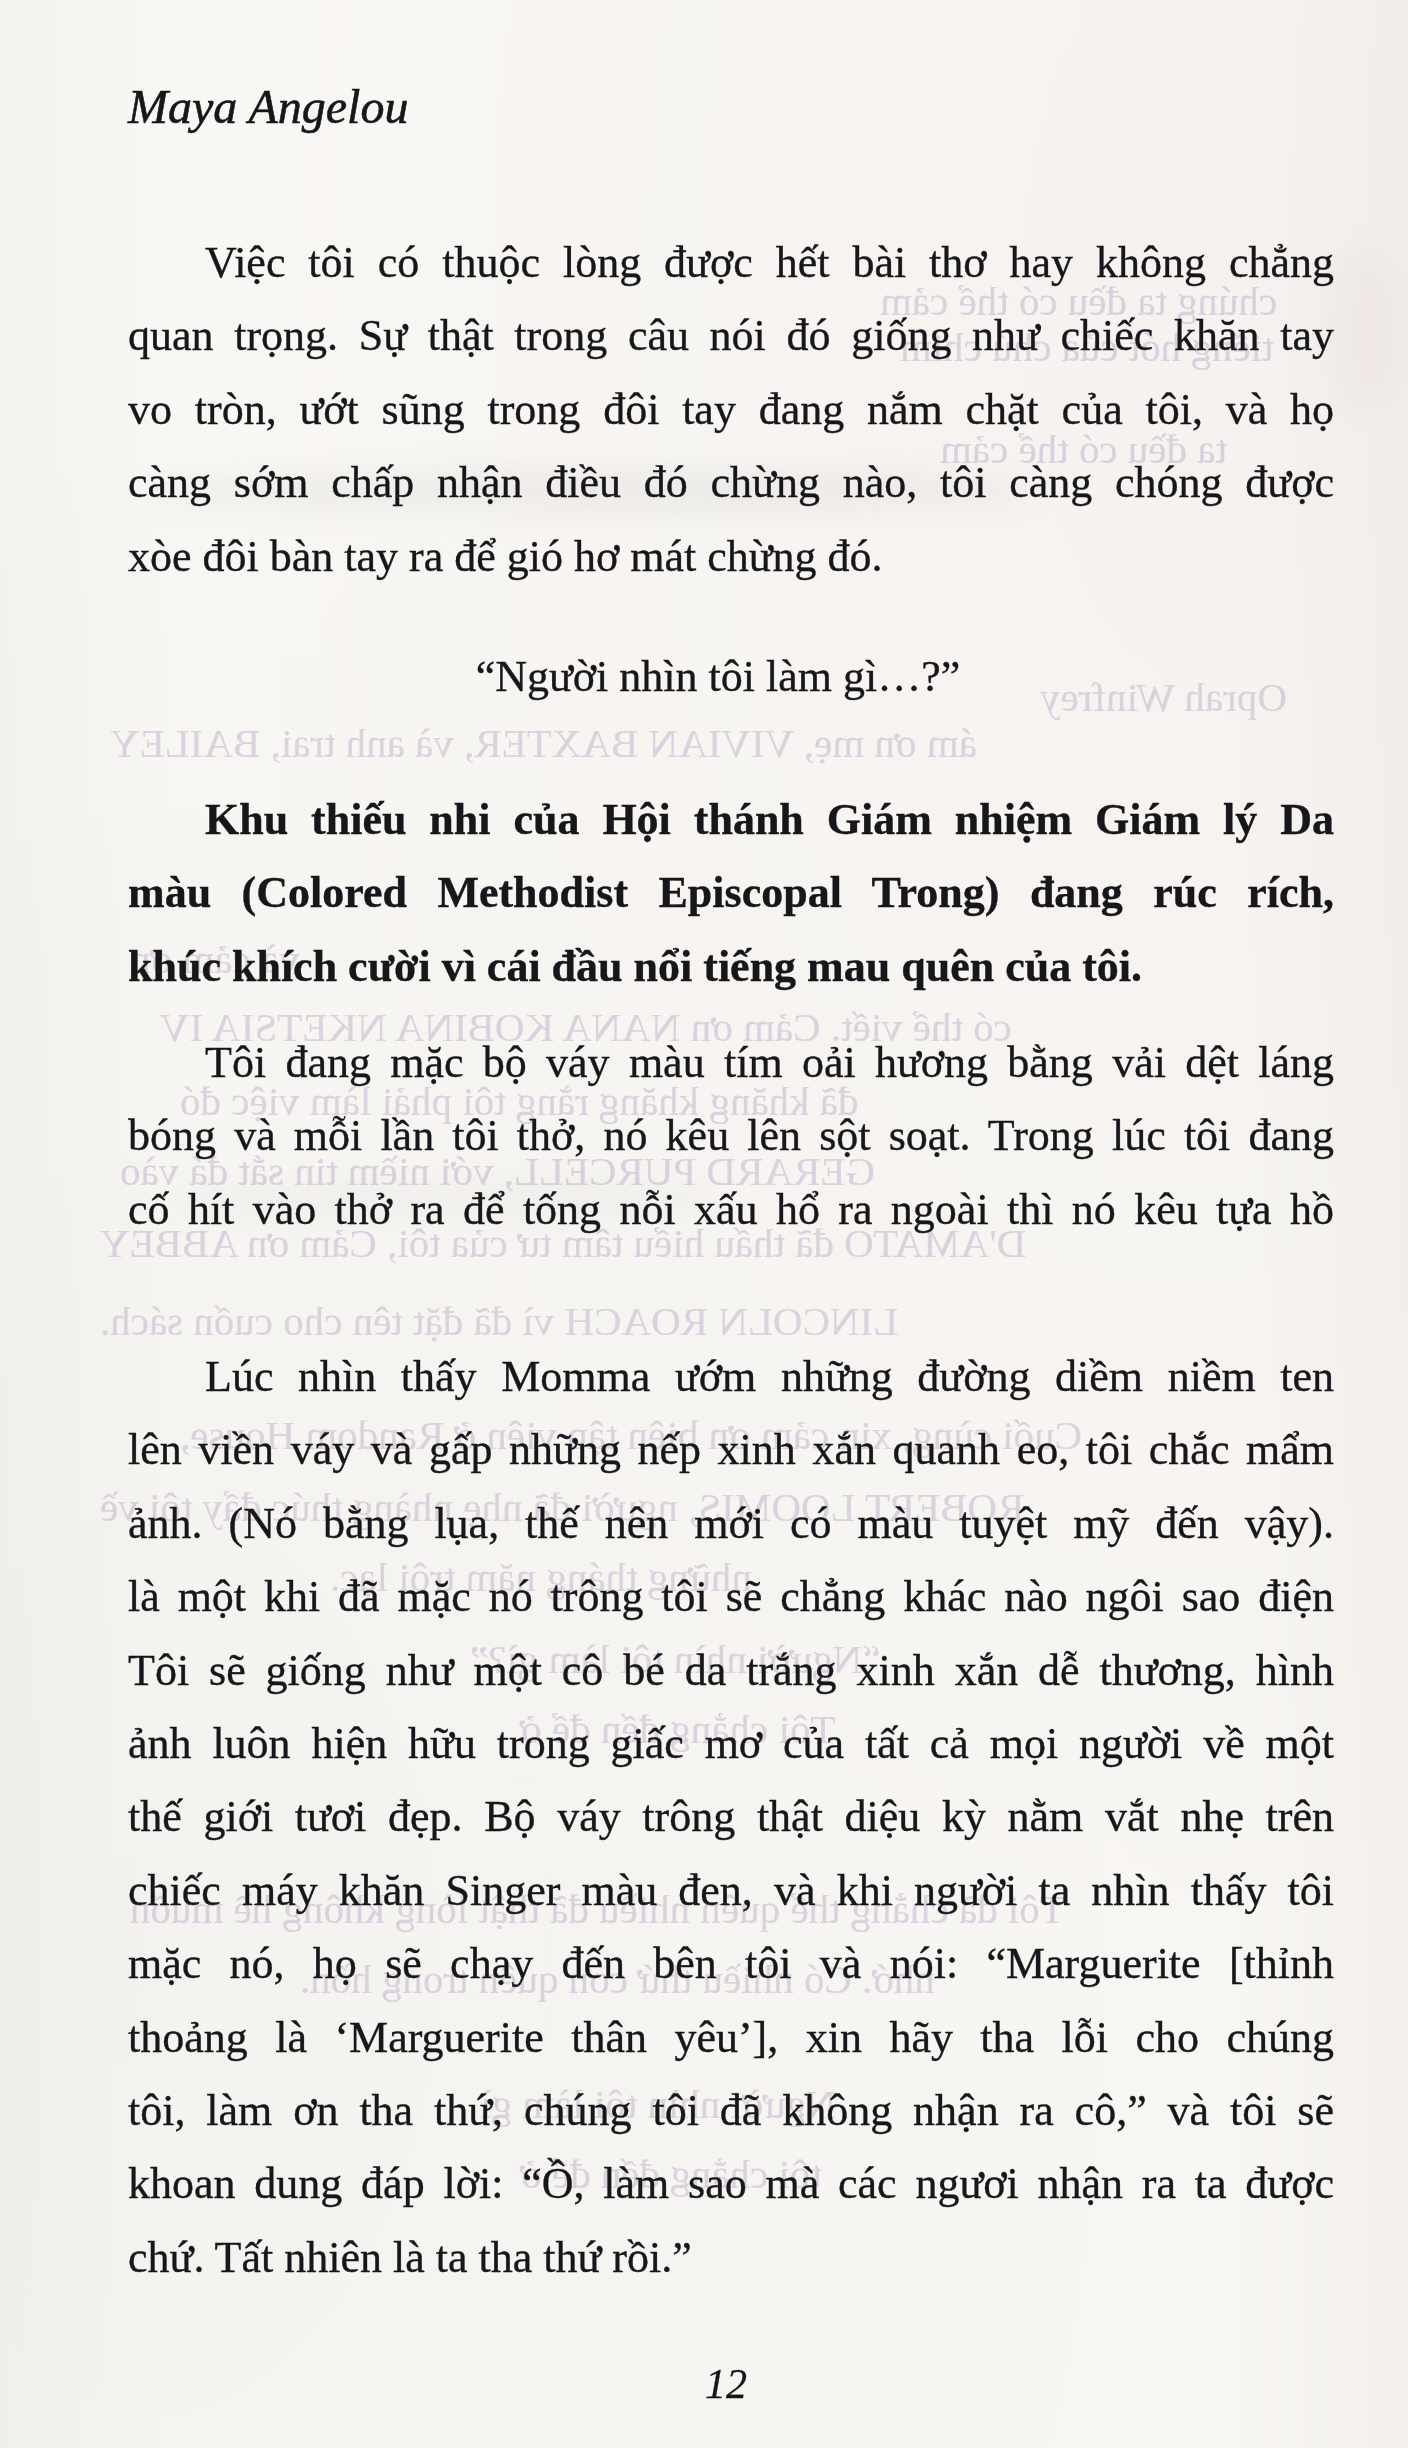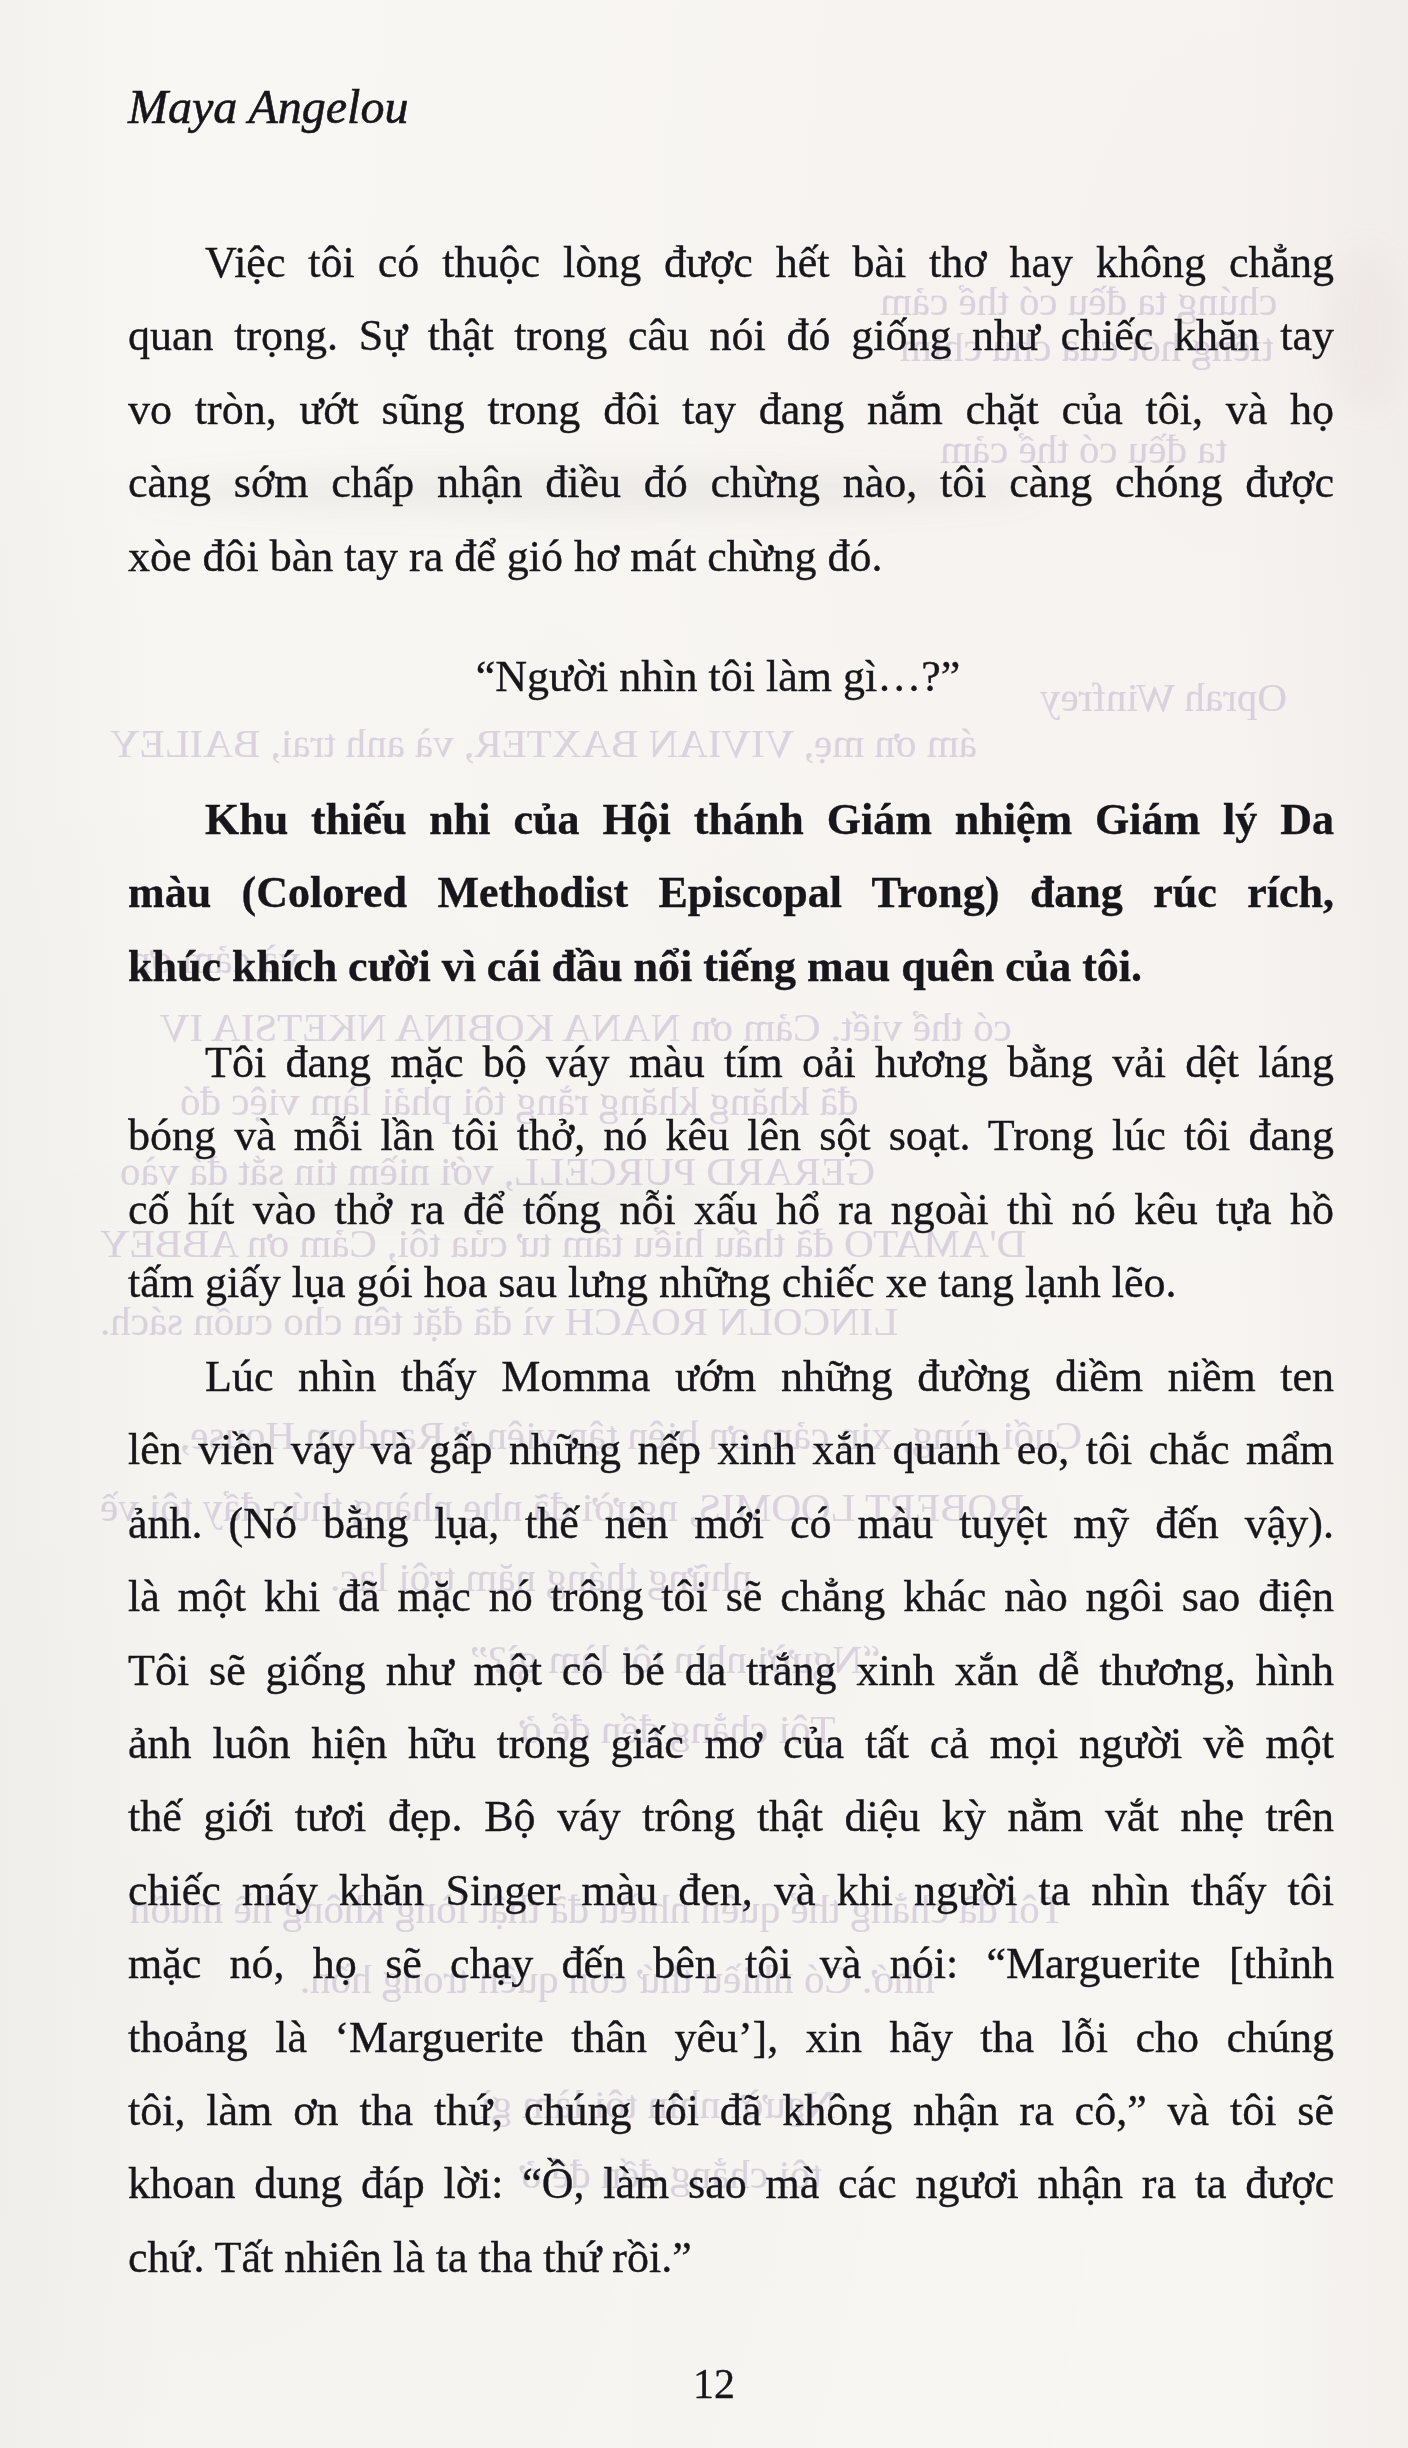--- a/index.html
+++ b/index.html
@@ -55,24 +55,25 @@
     left: 128px; top: 640px;
     width: 1180px;
     height: 73px; line-height: 73px;
     text-align: center;
     font-size: 44px;
     -webkit-text-stroke: 0.35px #17161b;
   }
 
   .page-number {
     position: absolute;
-    left: 124px; top: 2352px;
+    left: 136px; top: 2352px;
     width: 1180px;
     height: 64px; line-height: 64px;
     text-align: center;
+    font-style: italic;
     font-size: 42px;
     -webkit-text-stroke: 0.3px #17161b;
   }
 
   
   .ghost-layer { position: absolute; inset: 0; pointer-events: none; }
   .ghost {
     position: absolute;
     transform: scaleX(-1);
     transform-origin: center;
@@ -140,21 +141,20 @@
 
 <div class="textblock p2">
     <div class="line indent">Khu thiếu nhi của Hội thánh Giám nhiệm Giám lý Da</div>
     <div class="line">màu (Colored Methodist Episcopal Trong) đang rúc rích,</div>
     <div class="line last">khúc khích cười vì cái đầu nổi tiếng mau quên của tôi.</div>
   </div>
 <div class="textblock p3">
     <div class="line indent">Tôi đang mặc bộ váy màu tím oải hương bằng vải dệt láng</div>
     <div class="line">bóng và mỗi lần tôi thở, nó kêu lên sột soạt. Trong lúc tôi đang</div>
     <div class="line">cố hít vào thở ra để tống nỗi xấu hổ ra ngoài thì nó kêu tựa hồ</div>
-    <div class="line last">tấm giấy lụa gói hoa sau lưng những chiếc xe tang lạnh lẽo.</div>
   </div>
 <div class="textblock p4">
     <div class="line indent">Lúc nhìn thấy Momma ướm những đường diềm niềm ten</div>
     <div class="line">lên viền váy và gấp những nếp xinh xắn quanh eo, tôi chắc mẩm</div>
     <div class="line">ảnh. (Nó bằng lụa, thế nên mới có màu tuyệt mỹ đến vậy).</div>
     <div class="line">là một khi đã mặc nó trông tôi sẽ chẳng khác nào ngôi sao điện</div>
     <div class="line">Tôi sẽ giống như một cô bé da trắng xinh xắn dễ thương, hình</div>
     <div class="line">ảnh luôn hiện hữu trong giấc mơ của tất cả mọi người về một</div>
     <div class="line">thế giới tươi đẹp. Bộ váy trông thật diệu kỳ nằm vắt nhẹ trên</div>
     <div class="line">chiếc máy khăn Singer màu đen, và khi người ta nhìn thấy tôi</div>

